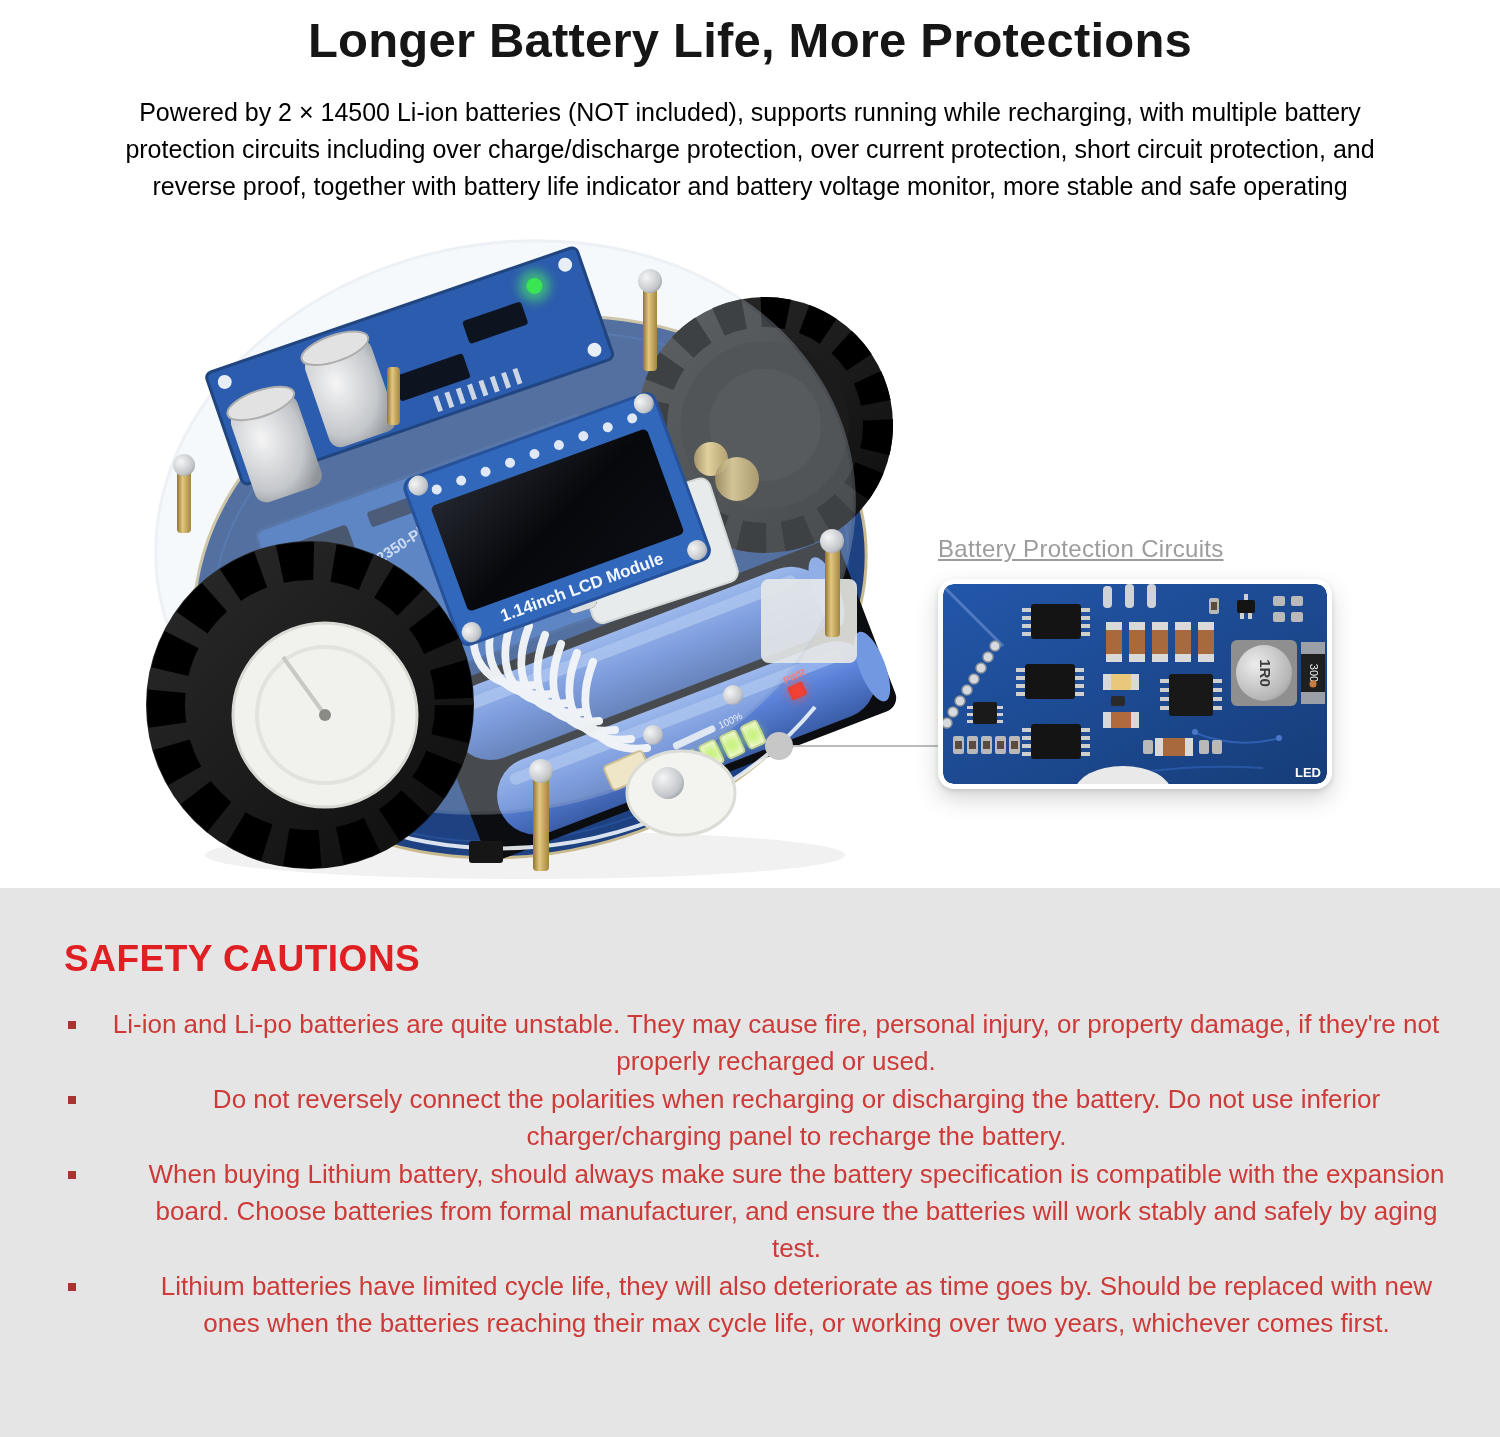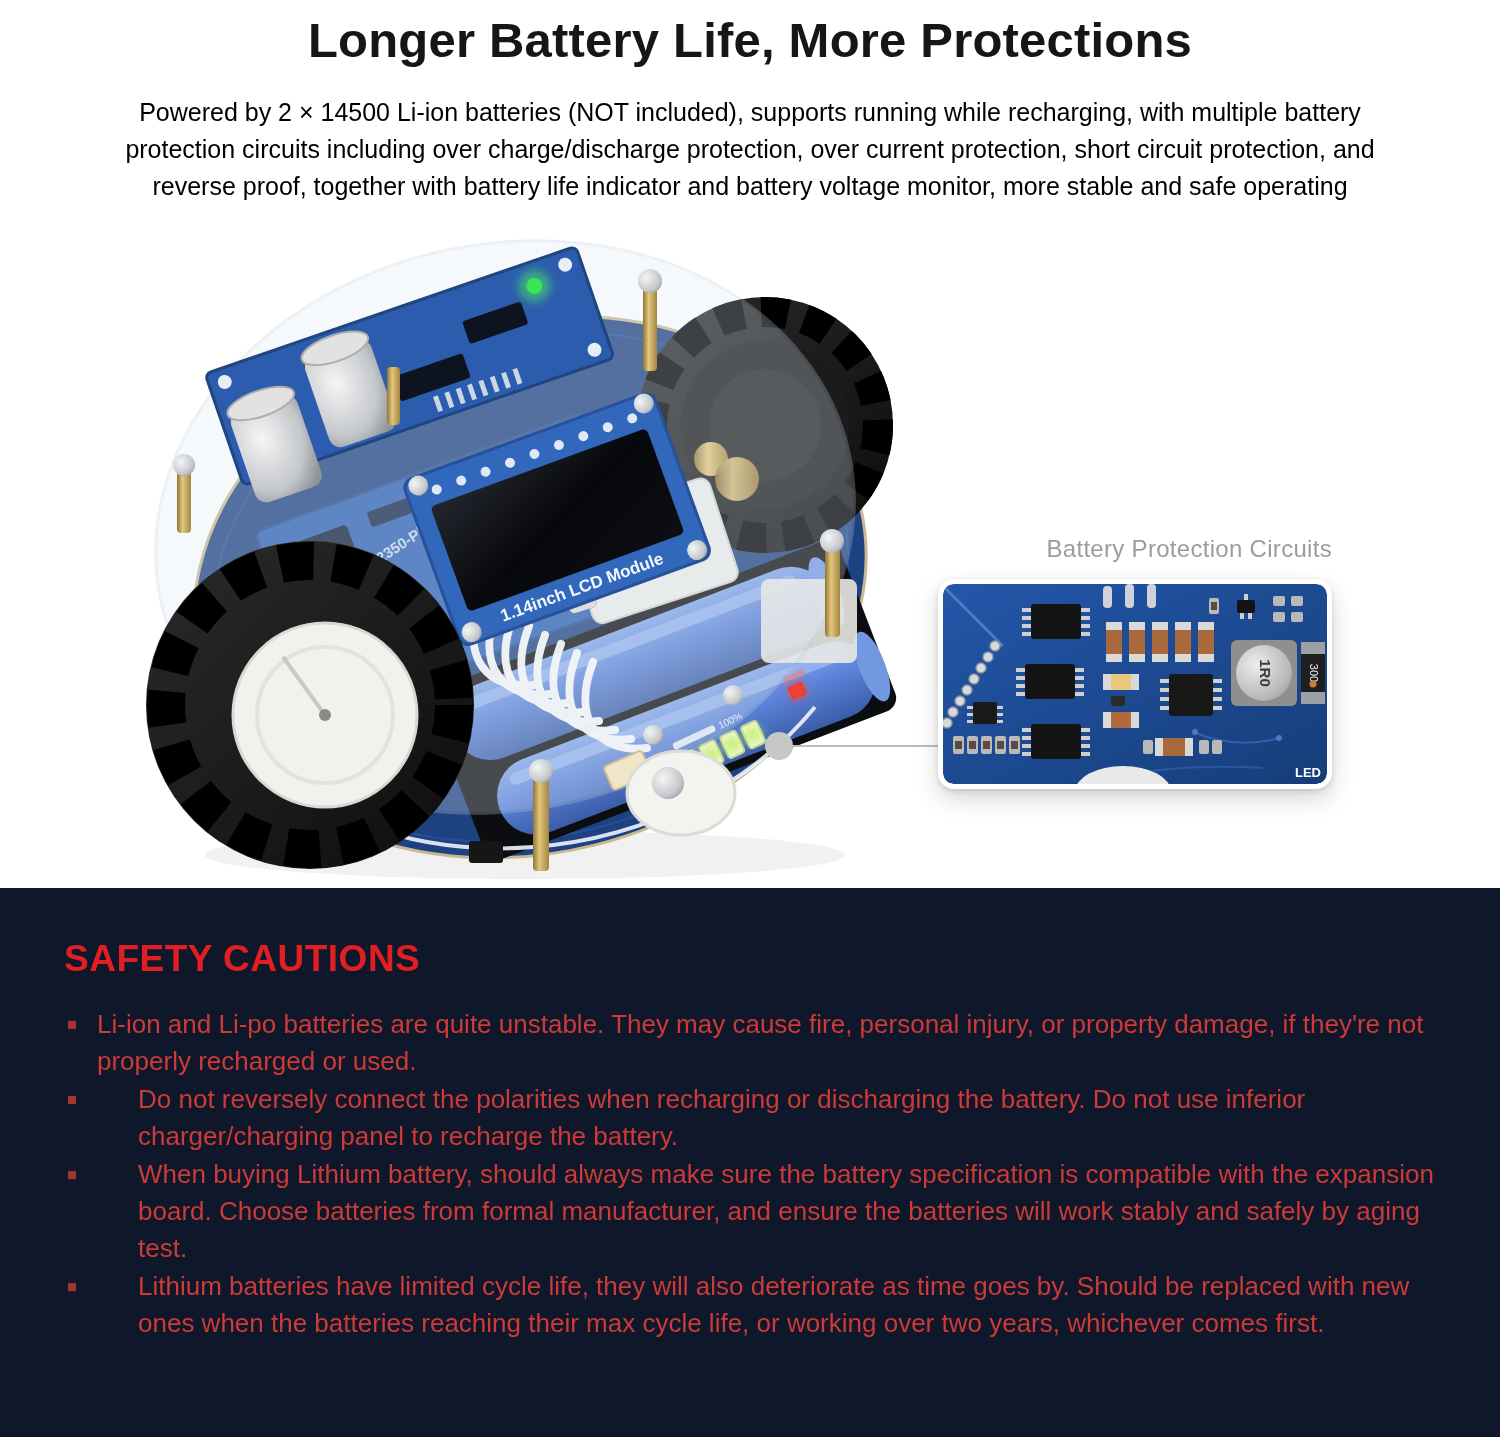--- a/index.html
+++ b/index.html
@@ -13,45 +13,45 @@
   }
   .hero p {
     width:1335px; margin:26px auto 0; font-size:25px; line-height:37px;
     color:#000000; text-align:center;
   }
 
   
   .figure { position:relative; height:672px; margin-top:8px; }
   .robot-wrap { position:absolute; left:125px; top:14px; width:795px; height:658px; }
   .callout-label {
-    position:absolute; left:938px; top:322px; width:394px; text-align:right;
-    font-size:24px; color:#9c9c9c; letter-spacing:0.3px;
+    position:absolute; left:938px; top:322px; width:394px; text-align:left;
+    font-size:24px; color:#9c9c9c; letter-spacing:0.3px;text-decoration:underline;
   }
   .inset {
     position:absolute; left:938px; top:366px; width:394px; height:210px;
     background:#ffffff; border-radius:16px; padding:5px;
     box-shadow:0 10px 22px rgba(70,70,70,.22), 0 2px 5px rgba(0,0,0,.12);
   }
   .inset svg { display:block; width:384px; height:200px; border-radius:11px; }
   .callout-line {
     position:absolute; left:792px; top:532px; width:148px; height:2px; background:#bcbcbc;
   }
   .callout-dot {
     position:absolute; left:765px; top:519px; width:28px; height:28px;
     border-radius:50%; background:#c7c7c7;
   }
 
   
   .safety {
     position:absolute; left:0; top:888px; width:1500px; height:549px;
-    background:#0f172a; padding:50px 45px 0 64px;
+    background:#e5e5e5; padding:50px 45px 0 64px;
   }
   .safety h2 { font-size:37px; font-weight:700; color:#e01f23; letter-spacing:0.5px; }
   .safety ul { list-style:none; margin-top:26px; }
-  .safety li { display:flex; align-items:flex-start; font-size:26px; line-height:37px; color:#cd3a38; }
+  .safety li { display:flex; align-items:flex-start; font-size:26px; line-height:37px; color:#cd3a38;text-align:center; }
   .safety li + li { margin-top:1px;gap:41px; }
   .bullet {
     flex:0 0 auto; width:8px; height:8px; background:#a93434; margin:15px 21px 0 4px;
   }
   .li-text { flex:1 1 auto; }
 </style>
 </head>
 <body>
 
 <div class="hero">

